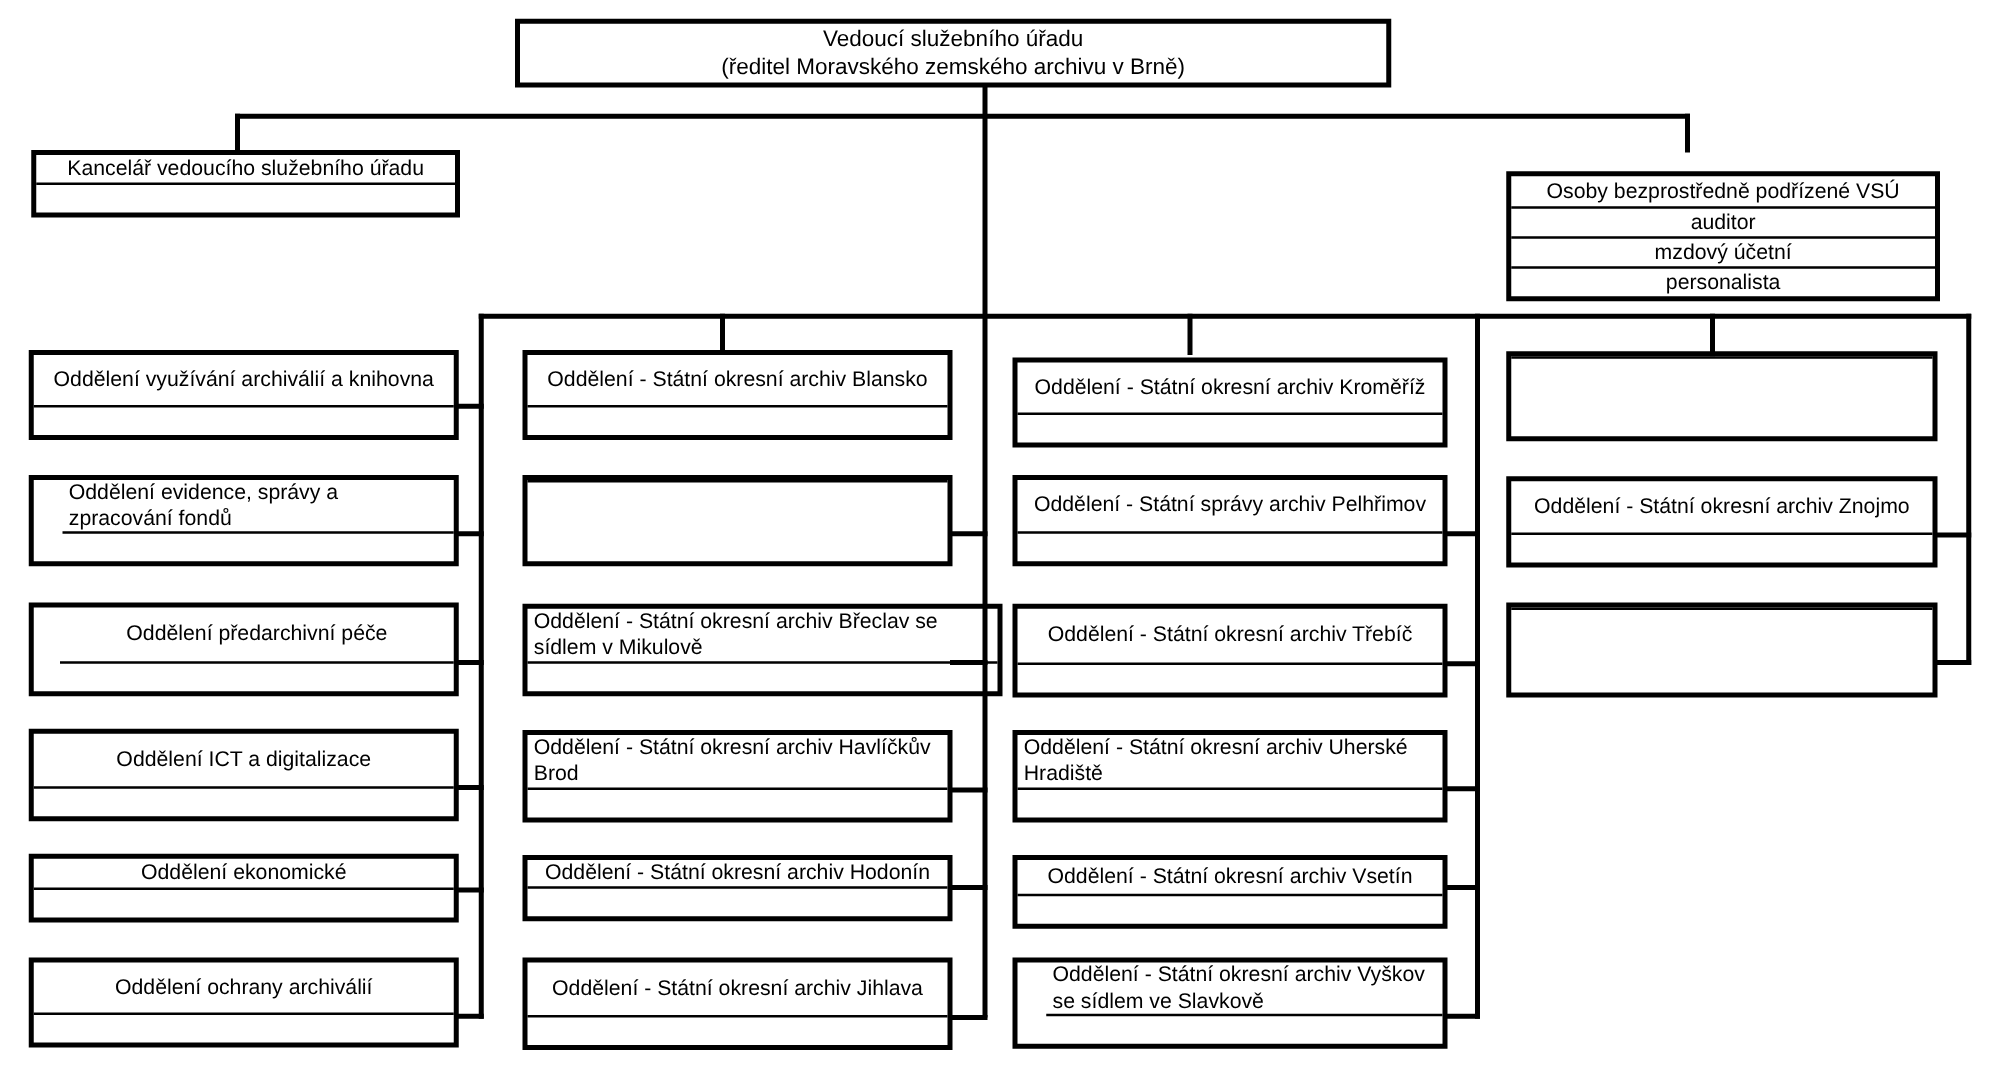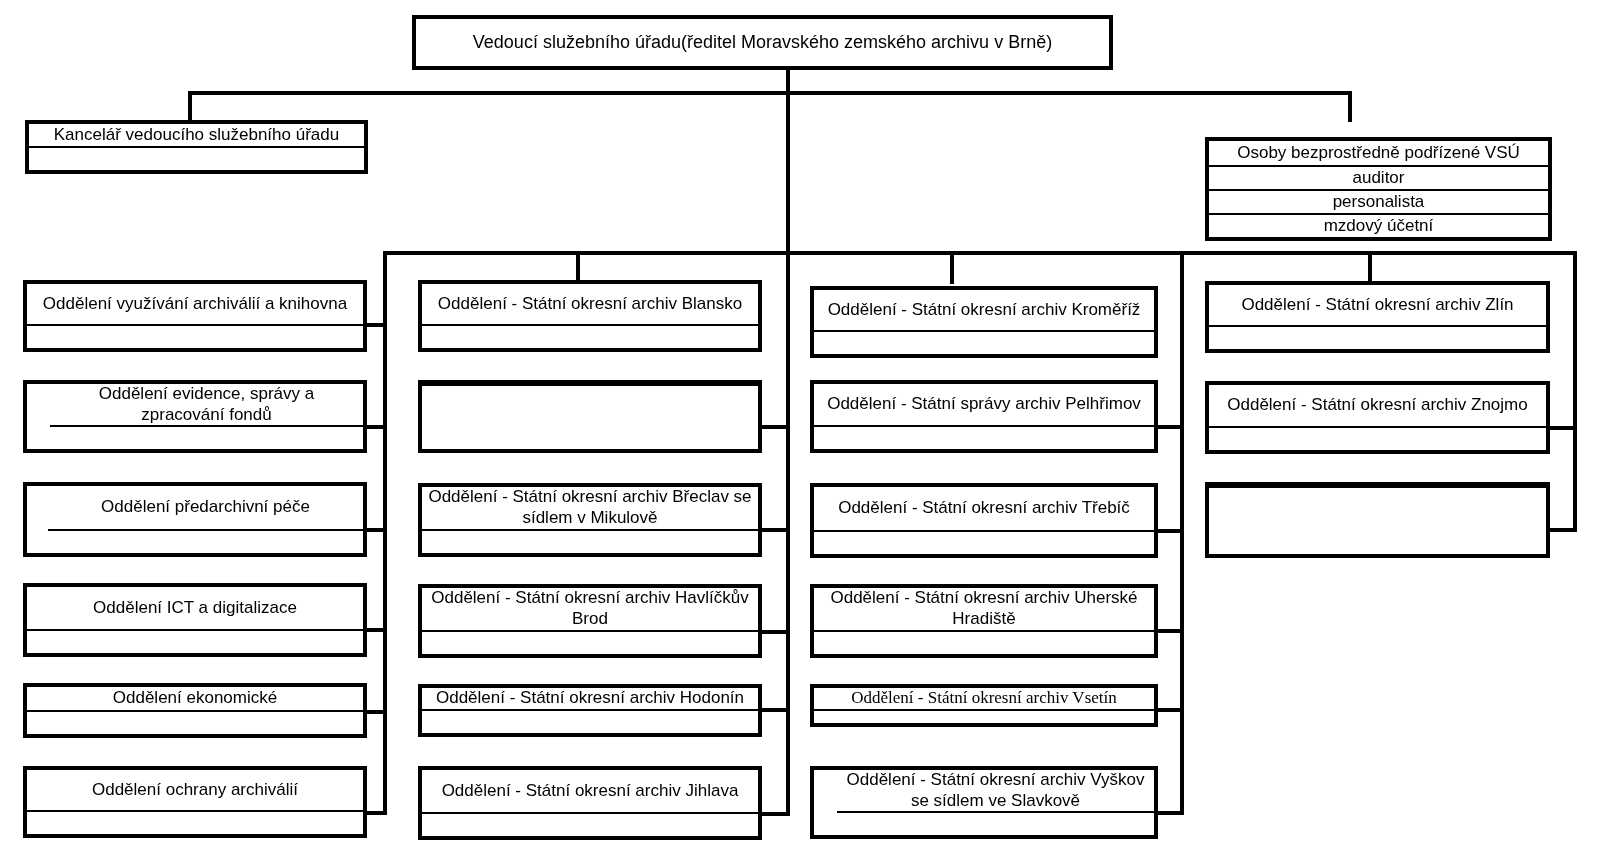--- a/index.html
+++ b/index.html
@@ -6,22 +6,22 @@
   #canvas{
     position:relative;width:1600px;height:858px;background:#ffffff;
     font-family:"Liberation Sans","DejaVu Sans",sans-serif;color:#000;
     overflow:hidden;
   }
   .box{
     position:absolute;box-sizing:border-box;border:4px solid #000;background:#fff;
     display:flex;flex-direction:column;
   }
   .box .title{
-    flex:1;display:flex;flex-direction:row;align-items:center;justify-content:center;
-    text-align:center;font-size:17px;line-height:1.22;padding:0 5px;
+    flex:1;display:flex;flex-direction:column;align-items:center;justify-content:center;
+    font-size:17px;line-height:1.22;padding:0 5px;
   }
   .box .row{
     height:24px;box-sizing:border-box;border-top:2px solid #000;
     display:flex;align-items:center;justify-content:center;
     font-size:17px;
   }
   .root .title{font-size:18px;}
   .vl{position:absolute;width:4px;background:#000;}
   .hl{position:absolute;height:4px;background:#000;}
 </style>
@@ -38,22 +38,22 @@
   </div>
 
   <div class="box" style="left:25px;top:120px;width:343px;height:54px;">
     <div class="title">Kancelář vedoucího služebního úřadu</div>
     <div class="row"></div>
   </div>
 
   <div class="box" style="left:1205px;top:137px;width:347px;height:104px;">
     <div class="title">Osoby bezprostředně podřízené VSÚ</div>
     <div class="row">auditor</div>
+    <div class="row">mzdový účetní</div>
     <div class="row">personalista</div>
-    <div class="row">mzdový účetní</div>
   </div>
 
   <div id="generated">
       <div class="box" style="left: 23px; top: 280px; width: 344px; height: 72px;">
         <div class="title">Oddělení využívání archiválií a knihovna</div>
         <div class="row"></div>
       </div>
       <div class="box" style="left: 23px; top: 380px; width: 344px; height: 73px; padding-left: 23px;">
         <div class="title">Oddělení evidence, správy a zpracování fondů</div>
         <div class="row"></div>
@@ -74,21 +74,21 @@
         <div class="title">Oddělení ochrany archiválií</div>
         <div class="row"></div>
       </div>
       <div class="box" style="left: 418px; top: 280px; width: 344px; height: 72px;">
         <div class="title">Oddělení - Státní okresní archiv Blansko</div>
         <div class="row"></div>
       </div>
       <div class="box" style="left: 418px; top: 380px; width: 344px; height: 73px;">
         <div class="row"></div>
       </div>
-      <div class="box" style="left: 418px; top: 483px; width: 344px; height: 74px;">
+      <div class="box" style="left: 418px; top: 483px; width: 384px; height: 74px;">
         <div class="title">Oddělení - Státní okresní archiv Břeclav se sídlem v Mikulově</div>
         <div class="row"></div>
       </div>
       <div class="box" style="left: 418px; top: 584px; width: 344px; height: 74px;">
         <div class="title">Oddělení - Státní okresní archiv Havlíčkův Brod</div>
         <div class="row"></div>
       </div>
       <div class="box" style="left: 418px; top: 684px; width: 344px; height: 53px;">
         <div class="title">Oddělení - Státní okresní archiv Hodonín</div>
         <div class="row"></div>
@@ -106,30 +106,29 @@
         <div class="row"></div>
       </div>
       <div class="box" style="left: 810px; top: 483px; width: 348px; height: 75px;">
         <div class="title">Oddělení - Státní okresní archiv Třebíč</div>
         <div class="row"></div>
       </div>
       <div class="box" style="left: 810px; top: 584px; width: 348px; height: 74px;">
         <div class="title">Oddělení - Státní okresní archiv Uherské Hradiště</div>
         <div class="row"></div>
       </div>
-      <div class="box" style="left: 810px; top: 684px; width: 348px; height: 43px; font-family: Liberation Serif, serif;">
+      <div class="box" style="left: 810px; top: 684px; width: 348px; height: 59px;">
         <div class="title">Oddělení - Státní okresní archiv Vsetín</div>
         <div class="row"></div>
       </div>
       <div class="box" style="left: 810px; top: 766px; width: 348px; height: 73px; padding-left: 23px;">
         <div class="title">Oddělení - Státní okresní archiv Vyškov se sídlem ve Slavkově</div>
         <div class="row"></div>
       </div>
       <div class="box" style="left: 1205px; top: 281px; width: 345px; height: 72px;">
-        <div class="title">Oddělení - Státní okresní archiv Zlín</div>
         <div class="row"></div>
       </div>
       <div class="box" style="left: 1205px; top: 381px; width: 345px; height: 73px;">
         <div class="title">Oddělení - Státní okresní archiv Znojmo</div>
         <div class="row"></div>
       </div>
       <div class="box" style="left: 1205px; top: 482px; width: 345px; height: 76px;">
         <div class="row"></div>
       </div>
       <div class="vl" style="left: 786px; top: 68px; height: 746px;"></div>

